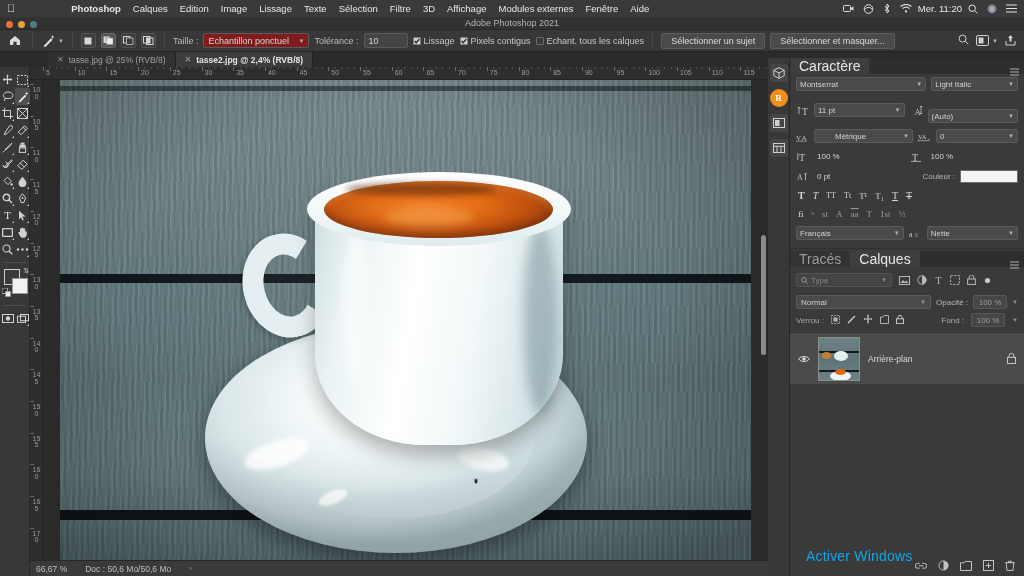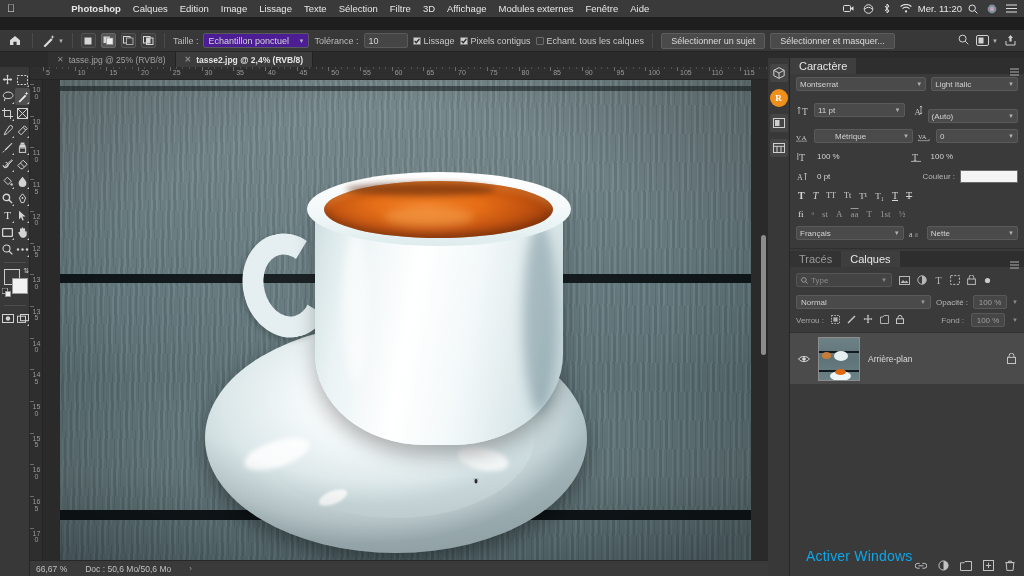--- a/index.html
+++ b/index.html
@@ -49,21 +49,21 @@
   .vsep{ width:1px; height:15px; background:#4a4a4a; margin:0 3px; }
   .tool-ico{ display:flex; align-items:center; gap:2px; }
   .caret{ font-size:6px; color:#b0b0b0; }
   .sqbtn{
     width:15px; height:15px; border:1px solid #525252; background:#3e3e3e;
     display:flex; align-items:center; justify-content:center; border-radius:2px;
   }
   .sqbtn.active{ background:#555; border-color:#666; }
   .lbl{ color:#bbb; white-space:nowrap; }
   .sel{
-    background:#4c1d95; border:1px solid #5a5a5a; border-radius:2px;
+    background:#7f1d1d; border:1px solid #5a5a5a; border-radius:2px;
     height:15px; display:flex; align-items:center; padding:0 4px;
     color:#d4d4d4; gap:5px; font-size:9px; white-space:nowrap;
   }
   .numfield{
     background:#454545; border:1px solid #5a5a5a; border-radius:2px;
     height:15px; width:44px; display:flex; align-items:center; padding:0 4px;
     color:#d4d4d4; font-size:9px;
   }
   .chk{ display:flex; align-items:center; gap:3px; white-space:nowrap; }
   .cbox{ width:8px; height:8px; border:1px solid #7d7d7d; background:#cfcfcf; border-radius:1px;
@@ -251,21 +251,21 @@
 
   
   .panels{
     position:absolute; left:790px; top:58px; width:234px; height:518px;
     background:#3a3a3a;
   }
   .ptabs{
     height:16px; background:#2e2e2e; display:flex; align-items:stretch; position:relative;
   }
   .ptab{
-    padding:0 9px; display:flex; align-items:center; font-size:11px; color:#9b9b9b;
+    padding:0 9px; display:flex; align-items:center; font-size:14px; color:#9b9b9b;
     background:#333;
   }
   .ptab.active{ background:#3e3e3e; color:#e6e6e6; }
   .pmenu{ position:absolute; right:5px; top:4px; }
   .prow{ display:flex; align-items:center; gap:5px; padding:3px 6px; }
   .fsel{
     background:#4a4a4a; border:1px solid #5a5a5a; border-radius:2px; height:14px;
     display:flex; align-items:center; justify-content:space-between;
     padding:0 3px; color:#d2d2d2; font-size:8px; white-space:nowrap; overflow:hidden;
   }
@@ -380,20 +380,28 @@
       <span>
         <svg width="11" height="9" viewBox="0 0 11 9">
             <line x1="0" y1="1" x2="11" y2="1" stroke="#e0e0e0"></line>
             <line x1="0" y1="4.5" x2="11" y2="4.5" stroke="#e0e0e0"></line>
             <line x1="0" y1="8" x2="11" y2="8" stroke="#e0e0e0"></line>
           </svg>
       </span>
     </span>
   </div>
 
+  <div class="titlebar">
+    <div class="traffic">
+      <span class="dot d1"></span>
+      <span class="dot d2"></span>
+      <span class="dot d3"></span>
+    </div>
+    <div class="ps-title">Adobe Photoshop 2021</div>
+  </div>
 
   <div class="optbar">
     <span class="home-ico">
       <svg width="12" height="11" viewBox="0 0 12 11">
           <path d="M1 5.2 L6 1 L11 5.2 V10 H7.6 V6.8 H4.4 V10 H1 Z" fill="#dcdcdc"></path>
         </svg>
     </span>
     <span class="vsep"></span>
     <span class="tool-ico">
       <svg width="15" height="14" viewBox="0 0 15 14">

